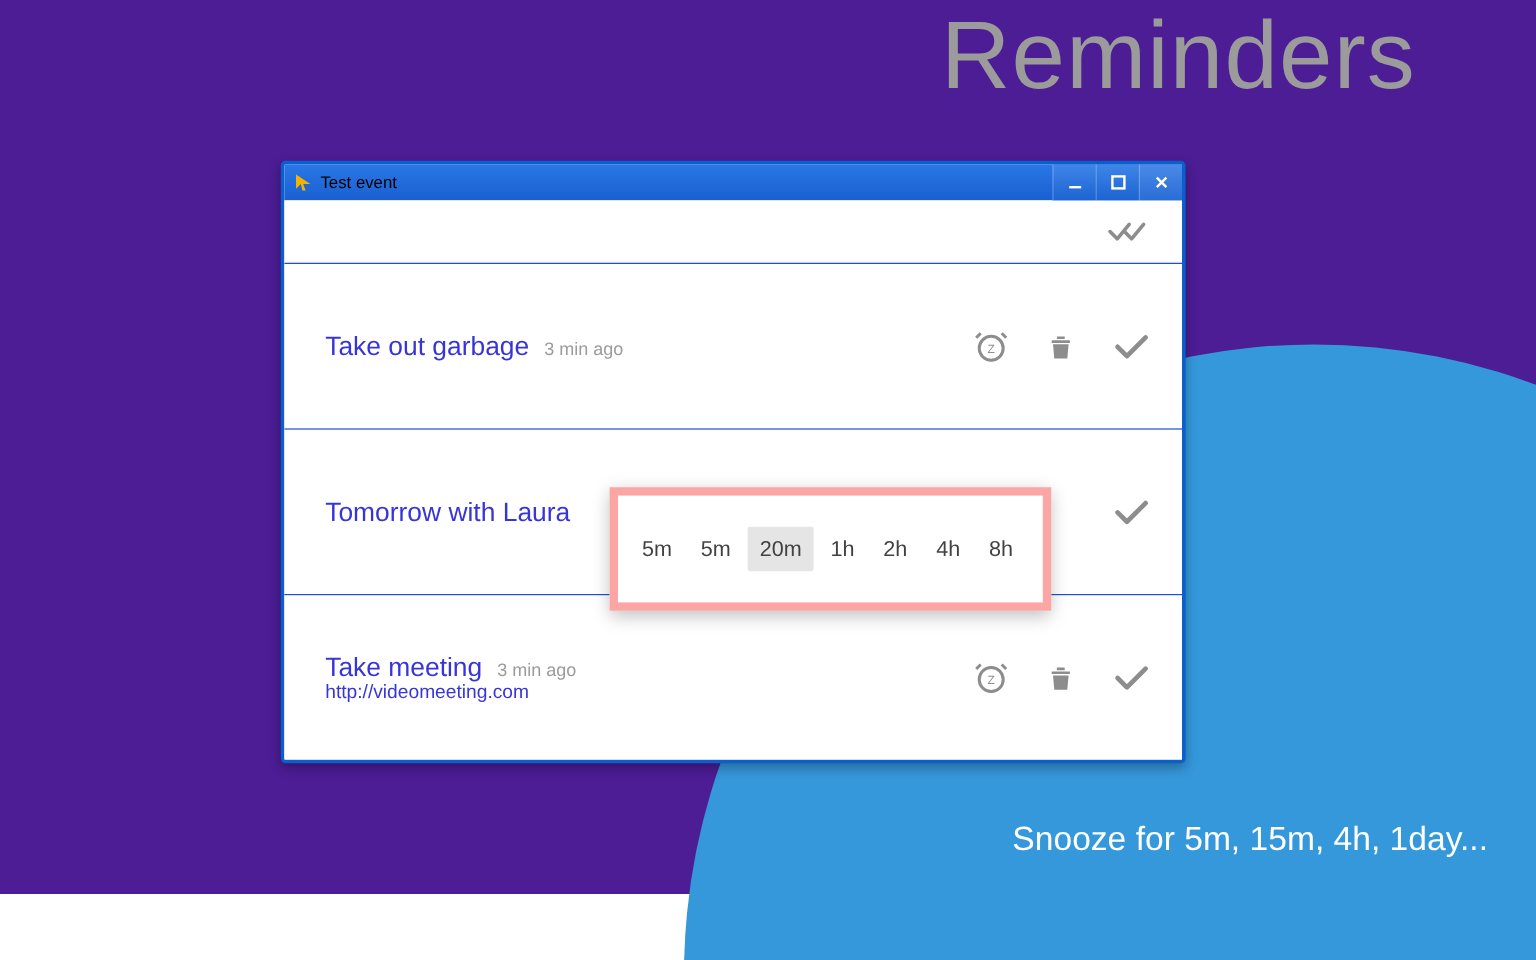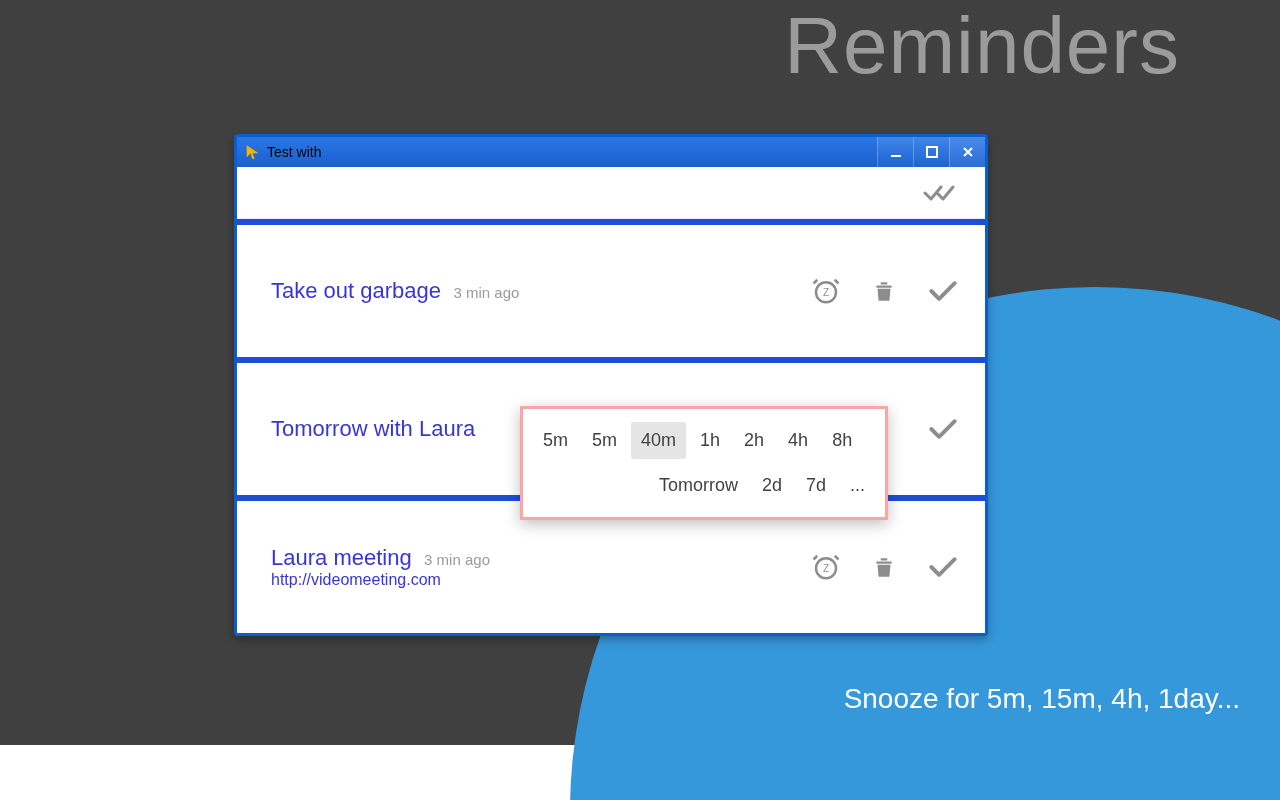--- a/index.html
+++ b/index.html
@@ -1,60 +1,60 @@
 <!DOCTYPE html>
 <html><head>
 <meta charset="utf-8">
 <style>
   * { box-sizing: border-box; }
   html, body { margin: 0; padding: 0; width: 1280px; height: 800px; overflow: hidden; font-family: "Segoe UI", Verdana, Tahoma, Arial, sans-serif; }
-  .stage { position: relative; width: 1280px; height: 745px; background: #404040; }
+  .stage { position: relative; width: 1280px; height: 745px; background: #4c1d95; }
   .blue-circle { position: absolute; width: 1050px; height: 1050px; background: #3598db; border-radius: 50%; left: 570px; top: 287px; }
   .heading { position: absolute; right: 100px; top: 0px; font-size: 80px; font-weight: 400; color: #9b9b9b; letter-spacing: 1px; }
   .caption { position: absolute; bottom: 30px; right: 40px; font-size: 28px; color: #ffffff; }
   .window { position: absolute; left: 234px; top: 134px; width: 754px; background: #ffffff; border: 3px solid #0a5ecd; border-radius: 4px; box-shadow: 0 4px 10px rgba(0,0,0,0.3); overflow: visible; }
   .titlebar { height: 30px; background: linear-gradient(#2a77e6, #1a5fd0); display: flex; align-items: center; padding-left: 6px; font-size: 14px; color: #000; }
   .titlebar .bell-icon { width: 18px; height: 18px; display: inline-flex; align-items: center; justify-content: center; margin-right: 6px; }
   .titlebar .title-text { font-size: 14px; color: #000; }
   .win-btns { margin-left: auto; display: flex; height: 100%; }
   .win-btn { width: 36px; height: 100%; display: flex; align-items: center; justify-content: center; border-left: 1px solid rgba(255,255,255,0.25); color: #ffffff; font-size: 14px; cursor: default; background: linear-gradient(#3f86e8, #1d63d2); }
   .win-btn.close { background: linear-gradient(#4a8ae8, #2a6dd6); }
   .content { background: #fff; }
   .topbar { height: 52px; border-bottom: 1px solid #eeeeee; display: flex; align-items: center; justify-content: flex-end; padding-right: 26px; }
   .mark-all { color: #8d8d8d; }
-  .item { display: flex; align-items: center; padding: 34px 26px 34px 34px; border-top: 6px solid #1d4ed8; position: relative; min-height: 138px; }
+  .item { display: flex; align-items: center; padding: 34px 26px 34px 34px; border-top: 1px solid #1d4ed8; position: relative; min-height: 138px; }
   .item:first-of-type { border-top: none; }
   .item .label-area { flex: 0 0 auto; display: block; }
   .item .title { color: #3835d8; font-size: 22px; }
   .item .timestamp { color: #9b9b9b; font-size: 15px; margin-left: 8px; }
   .item .link { color: #3835d8; font-size: 16px; display: block; margin-top: 0; }
   .actions { margin-left: auto; display: flex; align-items: center; gap: 30px; }
   .icon-btn { color: #8d8d8d; cursor: pointer; display: inline-flex; }
-  .snooze-popup { position: absolute; left: 520px; top: 406px; background: #ffffff; border: 3px solid #fca5a5; box-shadow: 0 4px 14px rgba(0,0,0,0.25); width: 368px; padding: 9px 4px; z-index: 50; }
+  .snooze-popup { position: absolute; left: 508px; top: 406px; background: #ffffff; border: 7px solid #fca5a5; box-shadow: 0 4px 14px rgba(0,0,0,0.25); width: 368px; padding: 22px 4px; z-index: 50; }
   .snooze-row { display: flex; align-items: center; justify-content: flex-start; padding: 2px 4px; }
   .snooze-opt { font-size: 18px; color: #424242; padding: 8px 10px; margin: 2px 2px; cursor: pointer; white-space: nowrap; border-radius: 2px; }
   .snooze-opt.selected { background: #e5e5e5; }
   .snooze-row.second { justify-content: flex-end; }
   svg { display: block; }
 </style>
 </head>
 <body>
 <div class="stage">
   <div class="blue-circle"></div>
   <div class="heading">Reminders</div>
   <div class="caption">Snooze for 5m, 15m, 4h, 1day...</div>
 
   <div class="window">
     <div class="titlebar">
       <span class="bell-icon">
         <svg width="16" height="16" viewBox="0 0 24 24">
             <path fill="#f5b301" d="M4 2 L22 14 L13 14 L16 22 L12 22 L10 14 L4 20 Z"></path>
           </svg>
       </span>
-      <span class="title-text">Test with</span>
+      <span class="title-text">Test event</span>
       <div class="win-btns">
         <div class="win-btn">
           <svg width="14" height="14" viewBox="0 0 14 14">
               <rect x="2" y="10" width="10" height="2" fill="#fff"></rect>
             </svg>
         </div>
         <div class="win-btn">
           <svg width="14" height="14" viewBox="0 0 14 14">
               <rect x="2" y="2" width="10" height="10" fill="none" stroke="#fff" stroke-width="2"></rect>
             </svg>
@@ -111,21 +111,21 @@
           <span class="icon-btn">
             <svg width="32" height="26" viewBox="0 0 24 20">
                 <path d="M3 10 L9 16 L21 4" fill="none" stroke="#8d8d8d" stroke-width="3" stroke-linecap="round" stroke-linejoin="round"></path>
               </svg>
           </span>
         </div>
       </div>
 
       <div class="item">
         <div class="label-area">
-          <span class="title">Laura meeting</span>
+          <span class="title">Take meeting</span>
           <span class="timestamp">3 min ago</span>
           <span class="link">http://videomeeting.com</span>
         </div>
         <div class="actions">
           <span class="icon-btn">
             <svg width="30" height="30" viewBox="0 0 24 24" fill="none" stroke="#8d8d8d" stroke-width="2">
                 <circle cx="12" cy="13" r="8"></circle>
                 <path d="M5 3 L2 6 M19 3 L22 6"></path>
                 <text x="12" y="16" text-anchor="middle" font-size="8" fill="#8d8d8d" stroke="none" font-family="Arial">Z</text>
               </svg>
@@ -142,26 +142,20 @@
           </span>
         </div>
       </div>
     </div>
   </div>
 
   <div class="snooze-popup">
     <div class="snooze-row">
       <span class="snooze-opt">5m</span>
       <span class="snooze-opt">5m</span>
-      <span class="snooze-opt selected">40m</span>
+      <span class="snooze-opt selected">20m</span>
       <span class="snooze-opt">1h</span>
       <span class="snooze-opt">2h</span>
       <span class="snooze-opt">4h</span>
       <span class="snooze-opt">8h</span>
     </div>
-    <div class="snooze-row second">
-      <span class="snooze-opt">Tomorrow</span>
-      <span class="snooze-opt">2d</span>
-      <span class="snooze-opt">7d</span>
-      <span class="snooze-opt">...</span>
-    </div>
   </div>
 </div>
 
 </body></html>

